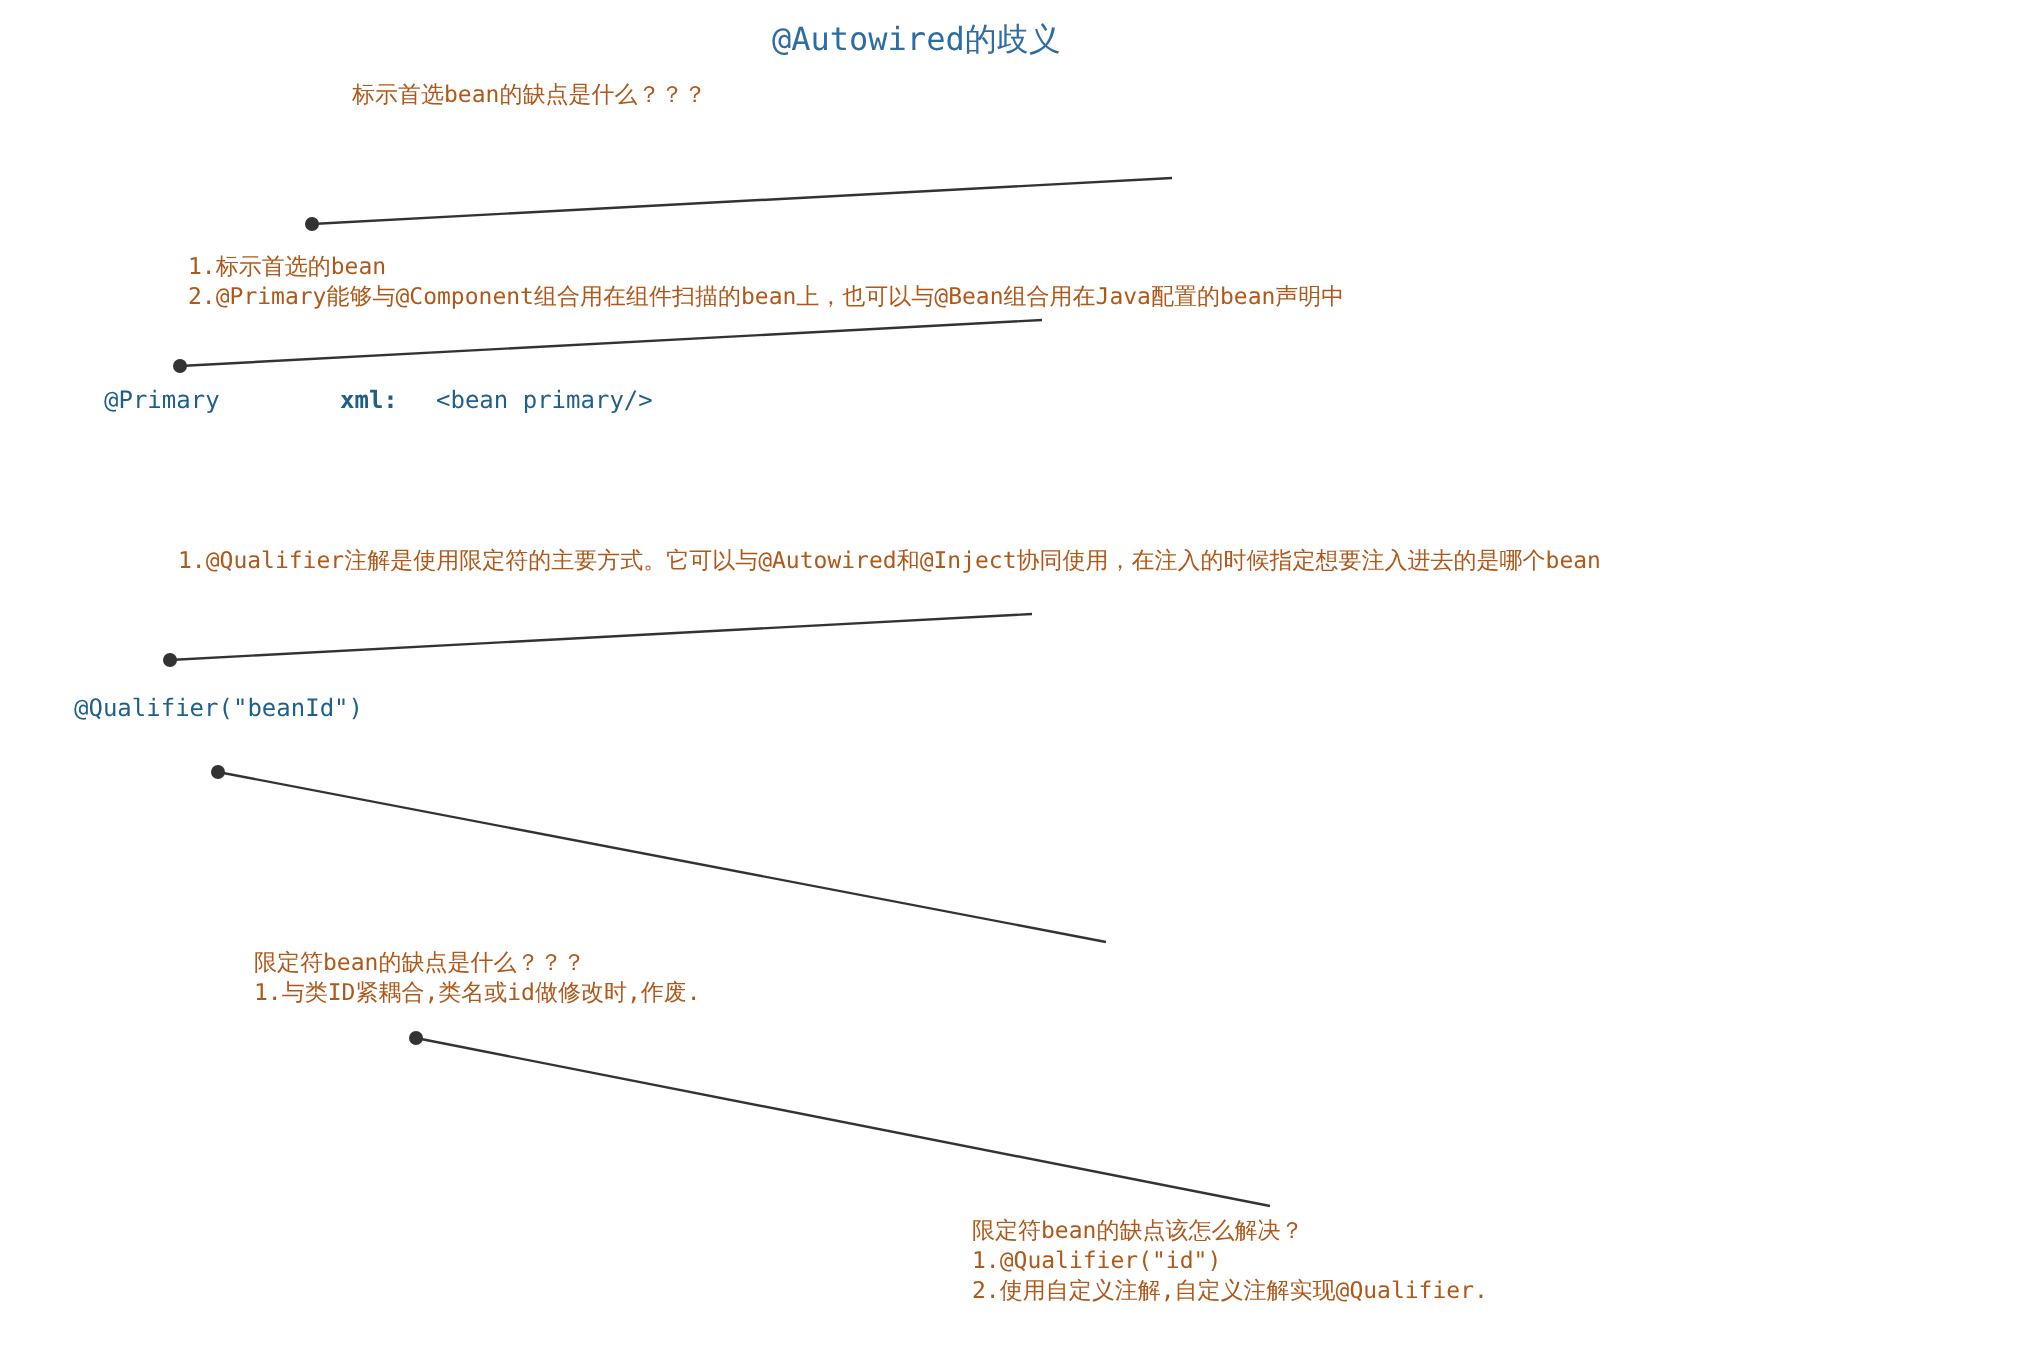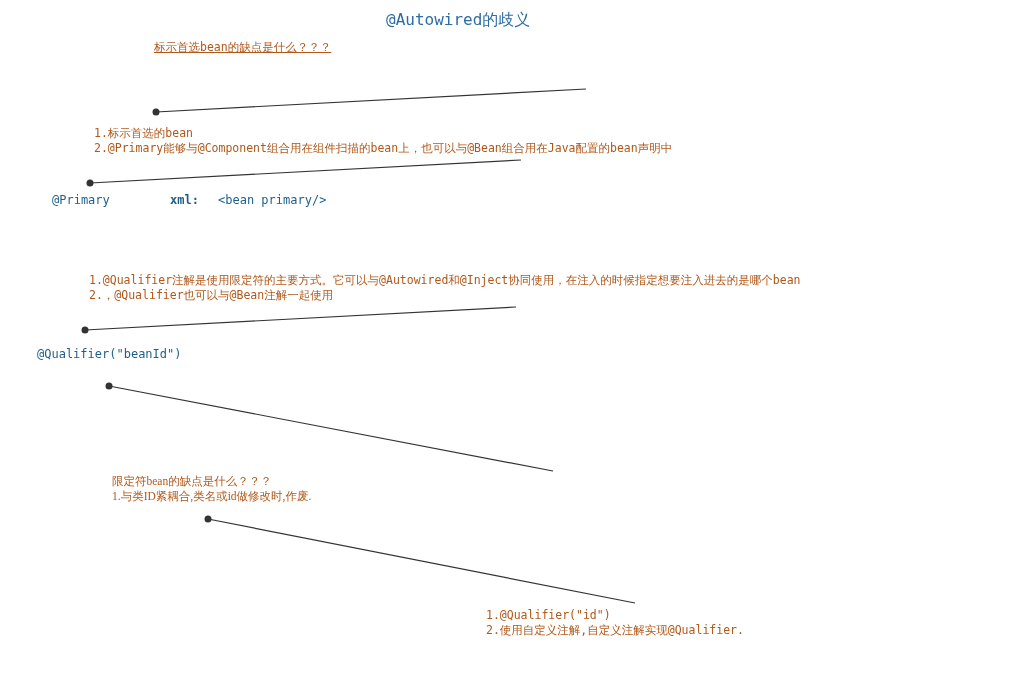--- a/index.html
+++ b/index.html
@@ -32,41 +32,41 @@
     <circle cx="109" cy="386" r="3.5" fill="#333"></circle>
   </g>
   <g>
     <line x1="208" y1="519" x2="635" y2="603" stroke="#333" stroke-width="1.2"></line>
     <circle cx="208" cy="519" r="3.5" fill="#333"></circle>
   </g>
 </svg>
 
 <div class="title">@Autowired的歧义</div>
 
-<div class="note" style="left:154px; top:40px;text-decoration:underline;">
+<div class="note" style="left:176px; top:40px;">
   <div>标示首选bean的缺点是什么？？？</div>
 </div>
 
 <div class="note" style="left:94px; top:126px;">
   <div>1.标示首选的bean</div>
   <div>2.@Primary能够与@Component组合用在组件扫描的bean上，也可以与@Bean组合用在Java配置的bean声明中</div>
 </div>
 
 <div class="code" style="left:52px; top:193px;text-align:center;">@Primary</div>
 <div class="code" style="left:170px; top:193px;font-weight:bold;">xml:</div>
 <div class="code" style="left:218px; top:193px;">&lt;bean primary/&gt;</div>
 
 <div class="note" style="left:89px; top:273px;">
   <div>1.@Qualifier注解是使用限定符的主要方式。它可以与@Autowired和@Inject协同使用，在注入的时候指定想要注入进去的是哪个bean</div>
-  <div>2.，@Qualifier也可以与@Bean注解一起使用</div>
 </div>
 
 <div class="code" style="left:37px; top:347px;">@Qualifier("beanId")</div>
 
-<div class="note" style="left:112px; top:474px;font-family:Liberation Serif, serif;">
+<div class="note" style="left:127px; top:474px;">
   <div>限定符bean的缺点是什么？？？</div>
   <div>1.与类ID紧耦合,类名或id做修改时,作废.</div>
 </div>
 
 <div class="note" style="left:486px; top:608px;">
+  <div>限定符bean的缺点该怎么解决？</div>
   <div>1.@Qualifier("id")</div>
   <div>2.使用自定义注解,自定义注解实现@Qualifier.</div>
 </div>
 
 </body></html>

